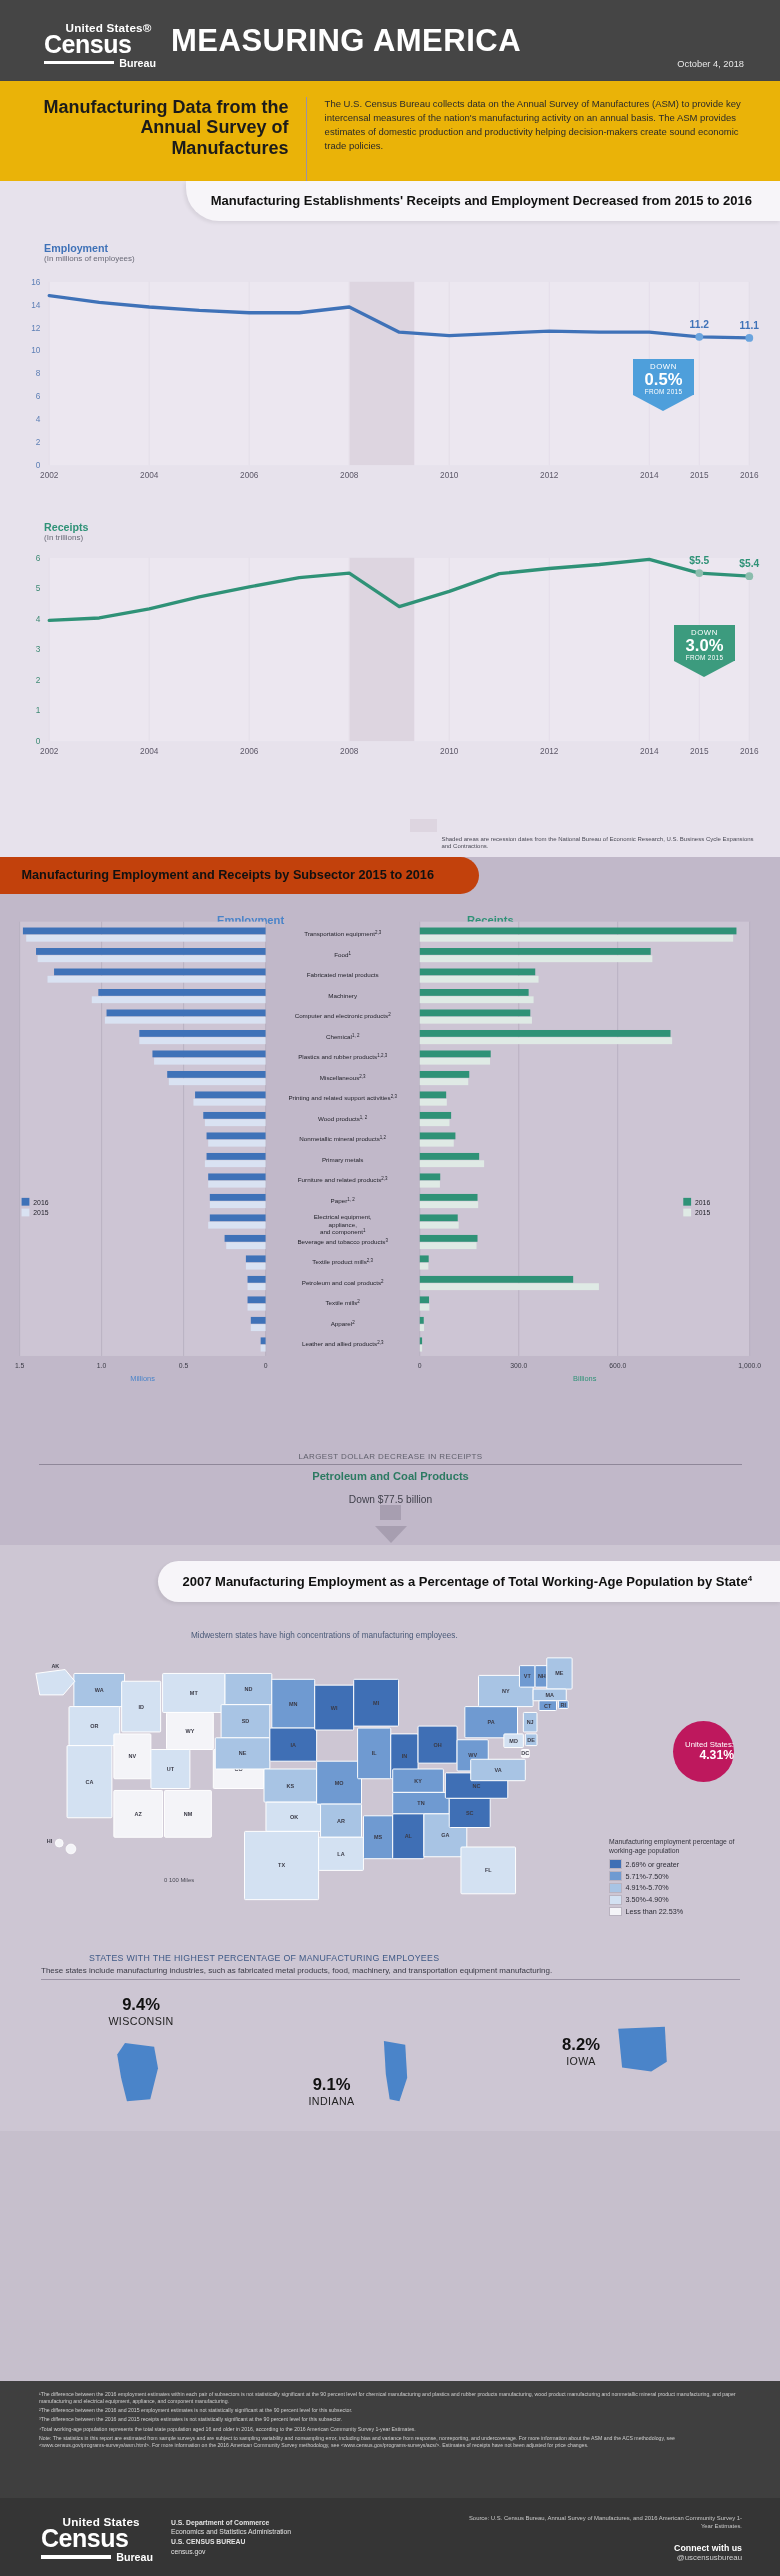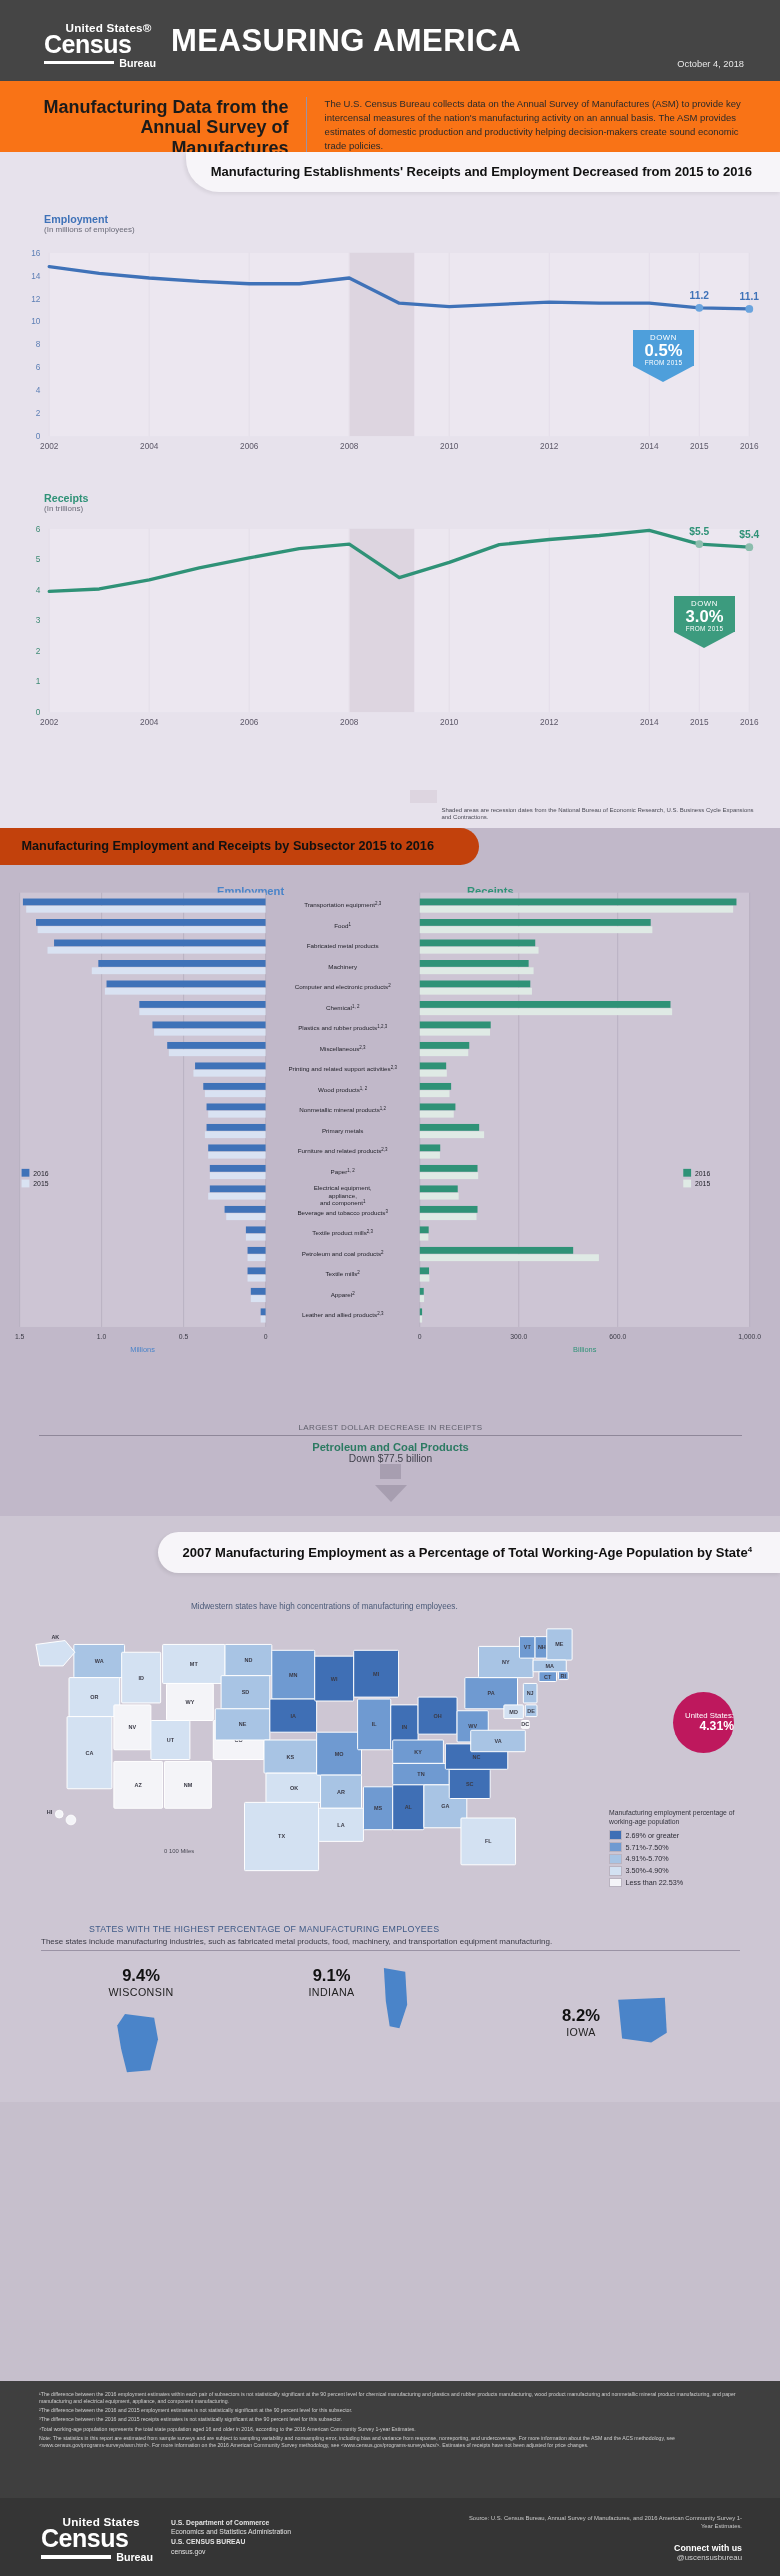--- a/index.html
+++ b/index.html
@@ -15,21 +15,21 @@
   .header { background:#454545; height:81px; position:relative; }
   .logo { position:absolute; left:44px; top:21.5px; width:112px; color:#fff; }
   .logo .l1 { font-size:11.7px; font-weight:bold; letter-spacing:0.2px; margin-left:21.5px; line-height:11.7px;}
   .logo .l2 { font-size:25px; font-weight:bold; line-height:23.4px; letter-spacing:-0.5px;}
   .logo .bar { height:3.9px; background:#fff; width:70px; display:inline-block; vertical-align:middle;}
   .logo .l3 { font-size:10.7px; font-weight:bold; text-align:right; line-height:10.7px; margin-top:1px;}
   .mtitle { position:absolute; left:171px; top:23.4px; color:#fff; font-size:31px; font-weight:bold; letter-spacing:0.5px;}
   .hdate { position:absolute; right:37px; top:59px; color:#e8e8e8; font-size:9.3px;}
 
   
-  .intro { background:#f97316; height:71px; position:relative; padding:15.6px 39px 0 39px; display:flex;}
+  .intro { background:#eab308; height:100px; position:relative; padding:15.6px 39px 0 39px; display:flex;}
   .intro-l { width:268px; text-align:right; padding-right:17.6px; border-right:1px solid #9a92a6;}
   .intro-l h2 { font-size:18px; line-height:20.5px; color:#1b1b1b; font-weight:bold;}
   .intro-r { flex:1; padding-left:17.6px; font-size:9.5px; line-height:14px; color:#2a2a2a;}
 
   
   .lines { background:#e7e2ec; position:relative; height:676px; }
   .pill { position:absolute; background:#f7f5f9; border-radius:0 0 0 33px; padding:11.7px 29px 11.7px 25px;
           right:0; top:0; font-size:13px; font-weight:bold; line-height:16.6px; color:#111; text-align:left;
           box-shadow:-2px 2px 3.9px rgba(0,0,0,.07); }
   .pill2 { position:absolute; left:0; top:0; background:#c2410c; border-radius:0 33px 33px 0; padding:10.7px 45px 10.7px 21.5px;
@@ -52,21 +52,21 @@
   
   .subsec { background:#c1b8c9; position:relative; height:595px;}
   .subwrap { position:absolute; top:51px; left:0; right:0; }
   .colhdr { font-size:11.2px; font-weight:bold; }
 
   
   .dec { text-align:center; }
   .dec .k { font-size:8px; color:#5f5f6b; letter-spacing:0.4px;}
   .dec .rule { height:1px; background:#8f8799; margin:2.9px 39px 4.9px 39px;}
   .dec .t { font-size:11.2px; font-weight:bold; color:#2c7a62;}
-  .dec .s { font-size:10.2px; color:#3f3f4a;}
+  .dec .s { font-size:10.2px; color:#3f3f4a;margin-top:12px;}
   .dec .arw { width:0;height:0;border-left:16.6px solid transparent;border-right:16.6px solid transparent;border-top:17.6px solid #a79eb0; margin:5.9px auto 0;}
   .dec .stem { width:21.5px;height:15.6px;background:#a79eb0;margin:0 auto;}
 
   
   .mapsec { background:#cdc6d3; position:relative; height:586px;}
   .mapnote { position:absolute; font-size:8.2px; color:#4a5a78; line-height:10.7px;}
   .uscircle { position:absolute; width:61px;height:61px;border-radius:50%;background:#be185d;color:#fff;
               text-align:right; font-size:7.8px; padding-top:18.5px; line-height:10.7px;}
   .uscircle b { font-size:12.2px; display:block; }
   .legtitle { font-size:6.8px; color:#35353f; line-height:8.8px;}
@@ -533,21 +533,21 @@
       <div id="hsRow" style="display:flex;justify-content:space-around;margin-top:15.6px;">
           <div class="hstate" style="display: flex; align-items: center; gap: 11.7px; flex-direction: column;">
             <div>
               <div class="pct">9.4%</div>
               <div class="nm">WISCONSIN</div>
             </div>
             <svg width="61" height="68" viewBox="0 0 62 70">
               <path d="M 14 4 L 44 8 L 48 30 L 40 62 L 16 64 L 10 40 L 6 16 Z" fill="#4a84c9"></path>
             </svg>
           </div>
-          <div class="hstate" style="display: flex; align-items: flex-start; gap: 11.7px;">
+          <div class="hstate" style="display: flex; align-items: flex-end; gap: 11.7px;">
             <div>
               <div class="pct">9.1%</div>
               <div class="nm">INDIANA</div>
             </div>
             <svg width="61" height="68" viewBox="0 0 62 70">
               <path d="M 18 2 L 40 6 L 42 40 L 34 64 L 24 62 L 20 36 Z" fill="#4a84c9"></path>
             </svg>
           </div>
           <div class="hstate" style="display: flex; align-items: center; gap: 11.7px;">
             <div>

